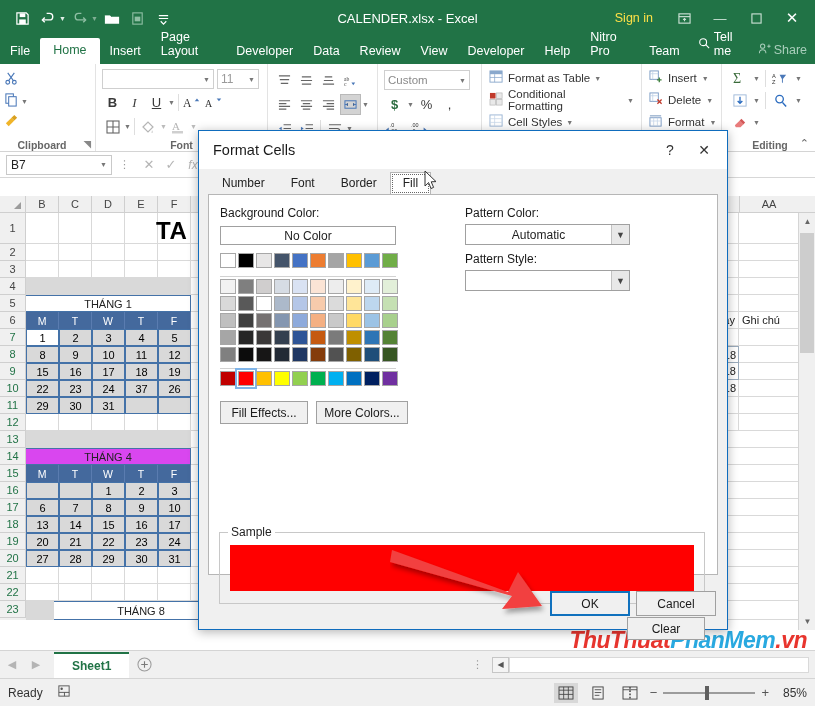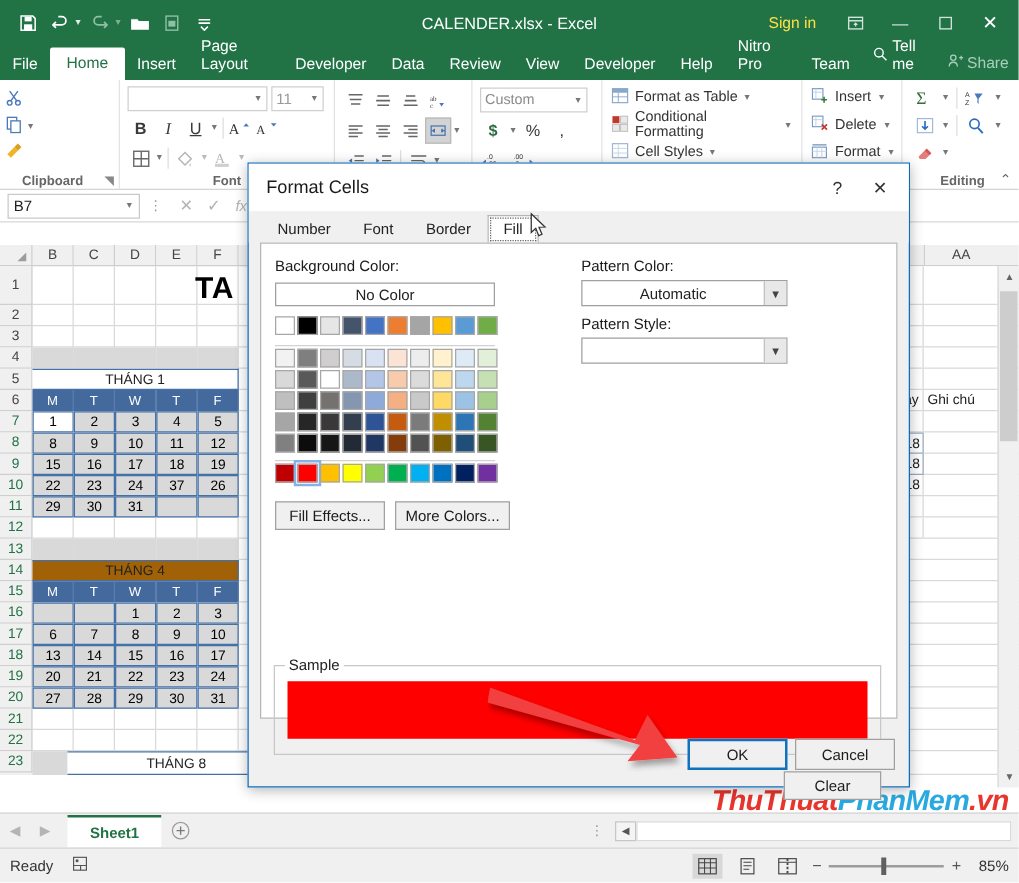--- a/index.html
+++ b/index.html
@@ -962,21 +962,21 @@
       <div class="grow">
         <div class="gc" style="width:33px;background:#d9d9d9"></div>
           <div class="gc" style="width:33px;background:#d9d9d9"></div>
           <div class="gc" style="width:33px;background:#d9d9d9"></div>
           <div class="gc" style="width:33px;background:#d9d9d9"></div>
           <div class="gc" style="width:33px;background:#d9d9d9"></div>
           <div class="gc" style="flex:1"></div>
       </div>
 
       <div class="grow">
-        <div class="mtitle" style="width:165px;background:#a16207">THÁNG 4</div>
+        <div class="mtitle" style="width:165px;background:#d946ef">THÁNG 4</div>
         <div class="gc" style="flex:1"></div>
       </div>
       <div class="grow">
         <div class="dowhdr" style="width:33px">M</div>
         <div class="dowhdr" style="width:33px">T</div>
         <div class="dowhdr" style="width:33px">W</div>
         <div class="dowhdr" style="width:33px">T</div>
         <div class="dowhdr" style="width:33px">F</div>
         <div class="gc" style="flex:1"></div>
       </div>

